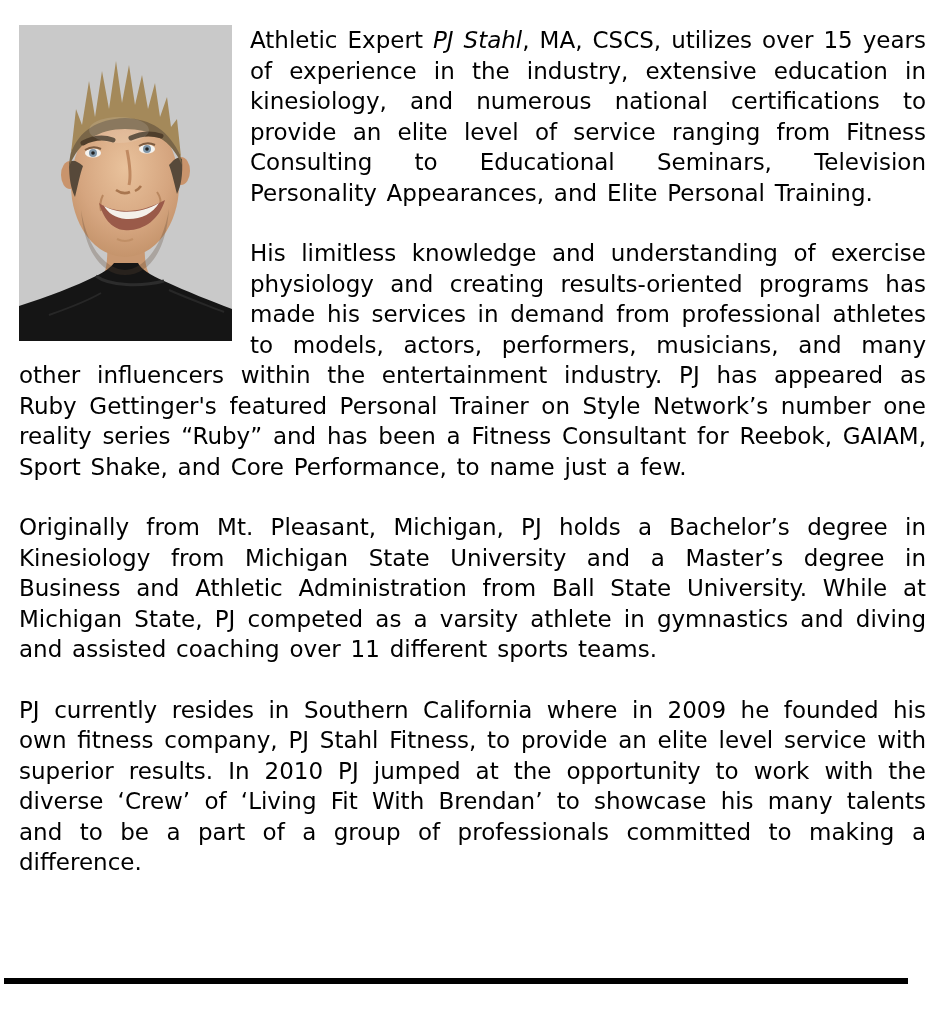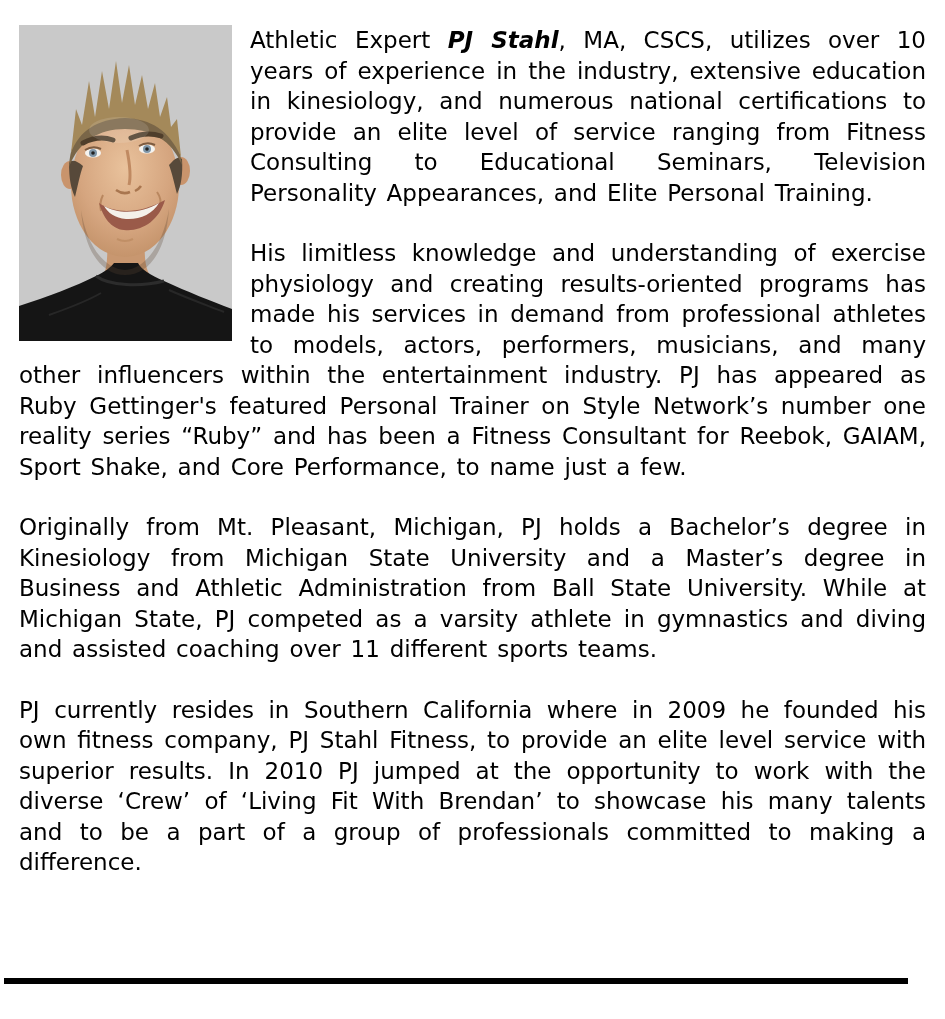--- a/index.html
+++ b/index.html
@@ -34,21 +34,21 @@
     height: 316px;
     margin: 0 18px 14px 0;
     padding: 0;
   }
   .photo svg {
     display: block;
     width: 213px;
     height: 316px;
   }
   .bi {
-    font-weight: bold;
+    font-weight: normal;
     font-style: italic;
   }
   .divider {
     position: absolute;
     left: 4px;
     top: 978px;
     display: block;
   }
 </style>
 </head>
@@ -106,21 +106,21 @@
       <path d="M84,170 Q80,178 82,186 M138,167 Q143,174 141,181" fill="none" stroke="#b9875f" stroke-width="2"></path>
 
       <path d="M80,178 C98,190 122,188 146,175 C140,196 122,207 105,205 C92,204 84,192 80,178 Z" fill="#9a5a49"></path>
       <path d="M85,181 C100,190 124,188 140,178 C134,189 120,195 107,194 C96,193 89,188 85,181 Z" fill="#f4f1ea"></path>
       <path d="M98,214 Q106,218 114,214" fill="none" stroke="#c08f66" stroke-width="2"></path>
 
       <ellipse cx="100" cy="105" rx="30" ry="13" fill="#ffffff" opacity="0.12"></ellipse>
     </svg>
   </figure>
 
-  <p><span>Athletic Expert </span><strong class="bi">PJ Stahl</strong><span>, MA, CSCS, utilizes over 10 years of experience in the industry, extensive education in kinesiology, and numerous national certifications to provide an elite level of service ranging from Fitness Consulting to Educational Seminars, Television Personality Appearances, and Elite Personal Training.</span></p>
+  <p><span>Athletic Expert </span><strong class="bi">PJ Stahl</strong><span>, MA, CSCS, utilizes over 15 years of experience in the industry, extensive education in kinesiology, and numerous national certifications to provide an elite level of service ranging from Fitness Consulting to Educational Seminars, Television Personality Appearances, and Elite Personal Training.</span></p>
 
   <p>His limitless knowledge and understanding of exercise physiology and creating results-oriented programs has made his services in demand from professional athletes to models, actors, performers, musicians, and many other influencers within the entertainment industry. PJ has appeared as Ruby Gettinger's featured Personal Trainer on Style Network’s number one reality series “Ruby” and has been a Fitness Consultant for Reebok, GAIAM, Sport Shake, and Core Performance, to name just a few.</p>
 
   <p>Originally from Mt. Pleasant, Michigan, PJ holds a Bachelor’s degree in Kinesiology from Michigan State University and a Master’s degree in Business and Athletic Administration from Ball State University. While at Michigan State, PJ competed as a varsity athlete in gymnastics and diving and assisted coaching over 11 different sports teams.</p>
 
   <p>PJ currently resides in Southern California where in 2009 he founded his own fitness company, PJ Stahl Fitness, to provide an elite level service with superior results.  In 2010 PJ jumped at the opportunity to work with the diverse ‘Crew’ of ‘Living Fit With Brendan’ to showcase his many talents and to be a part of a group of professionals committed to making a difference.</p>
 
 </div>
 
 <svg class="divider" width="904" height="6" xmlns="http://www.w3.org/2000/svg">

